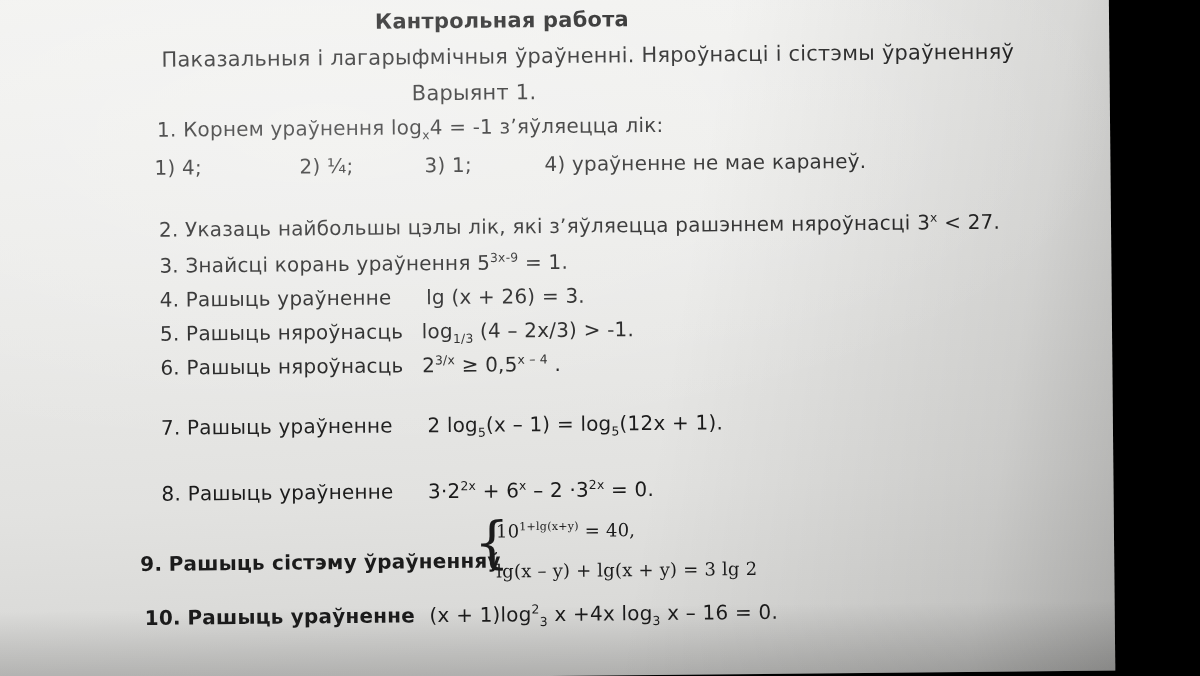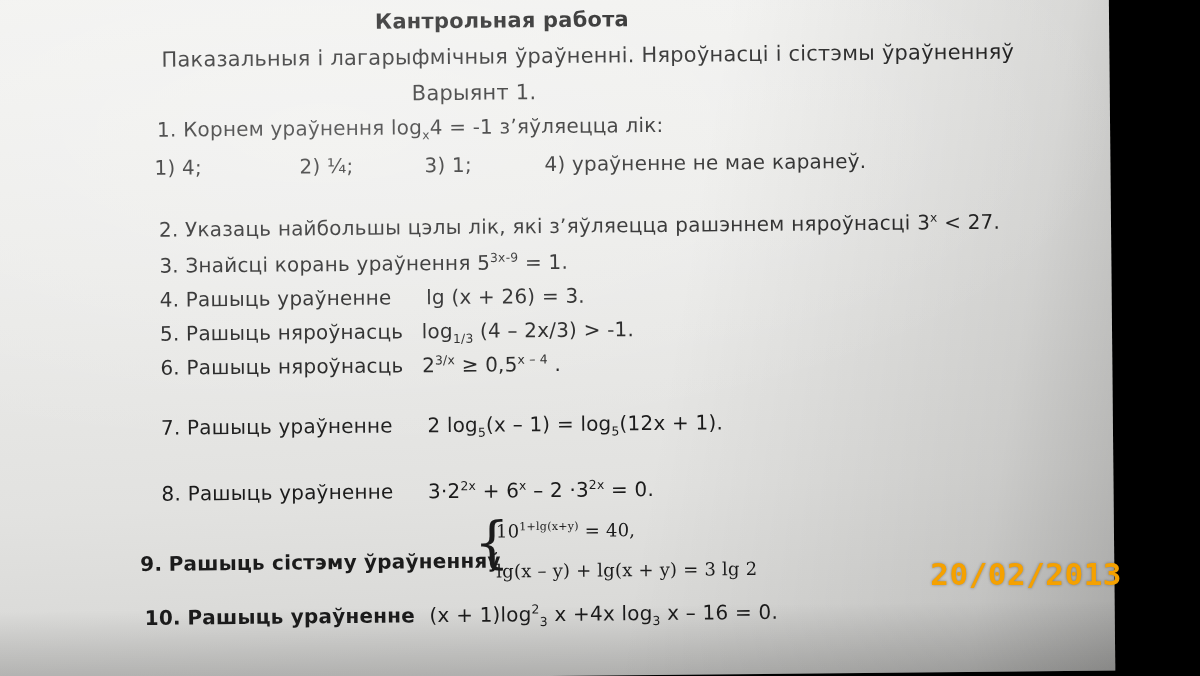--- a/index.html
+++ b/index.html
@@ -182,15 +182,14 @@
 
       <div class="ln" style="left:158px; top:618px;">
         <span style="font-weight:bold;">10.</span>
         <span style="font-weight:bold;">Рашыць ураўненне</span>
         <span style="display:inline-block;width:8px;"></span><span>(x + 1)log</span><sup>2</sup><sub>3</sub><span> x +4x log</span><sub>3</sub><span> x – 16 = 0.</span>
       </div>
 
     </div>
   </div>
 
-  <div id="timestamp">20/02/2013</div>
 
 </div>
 
 </body></html>

